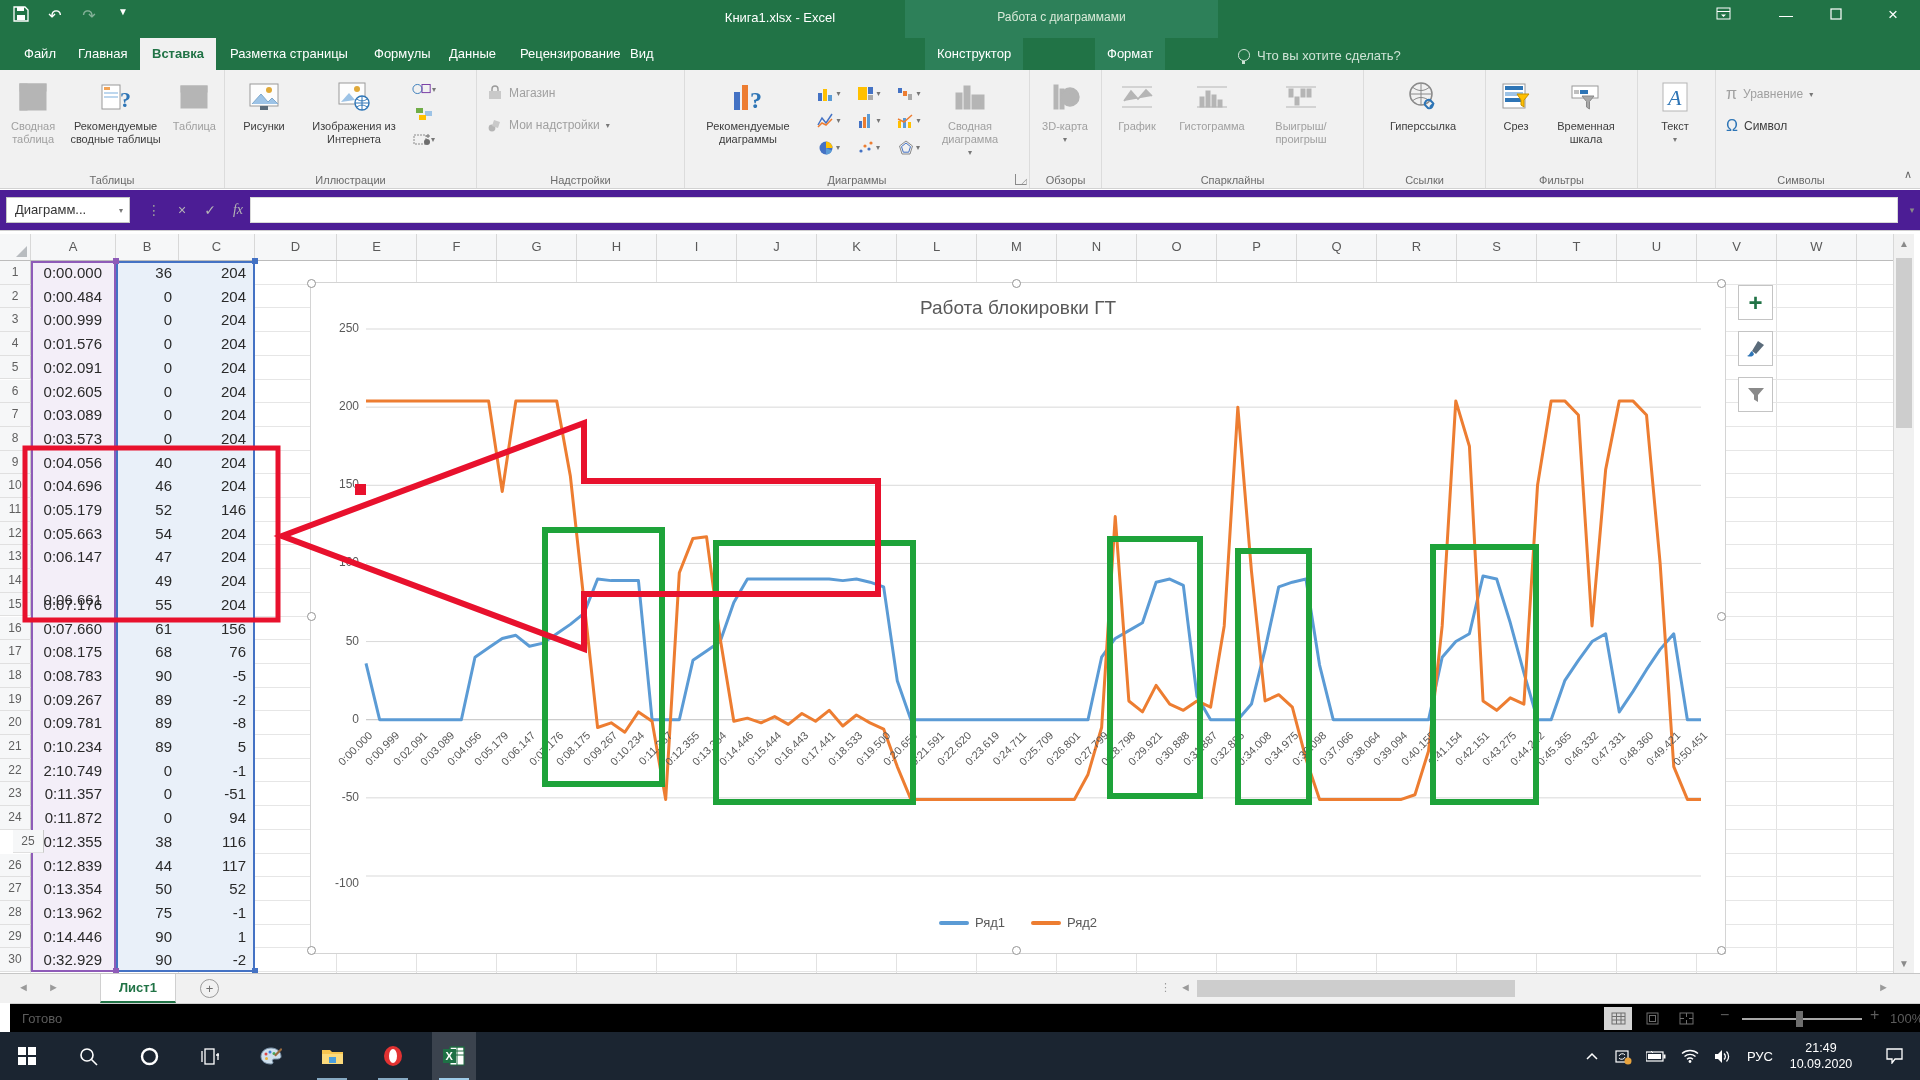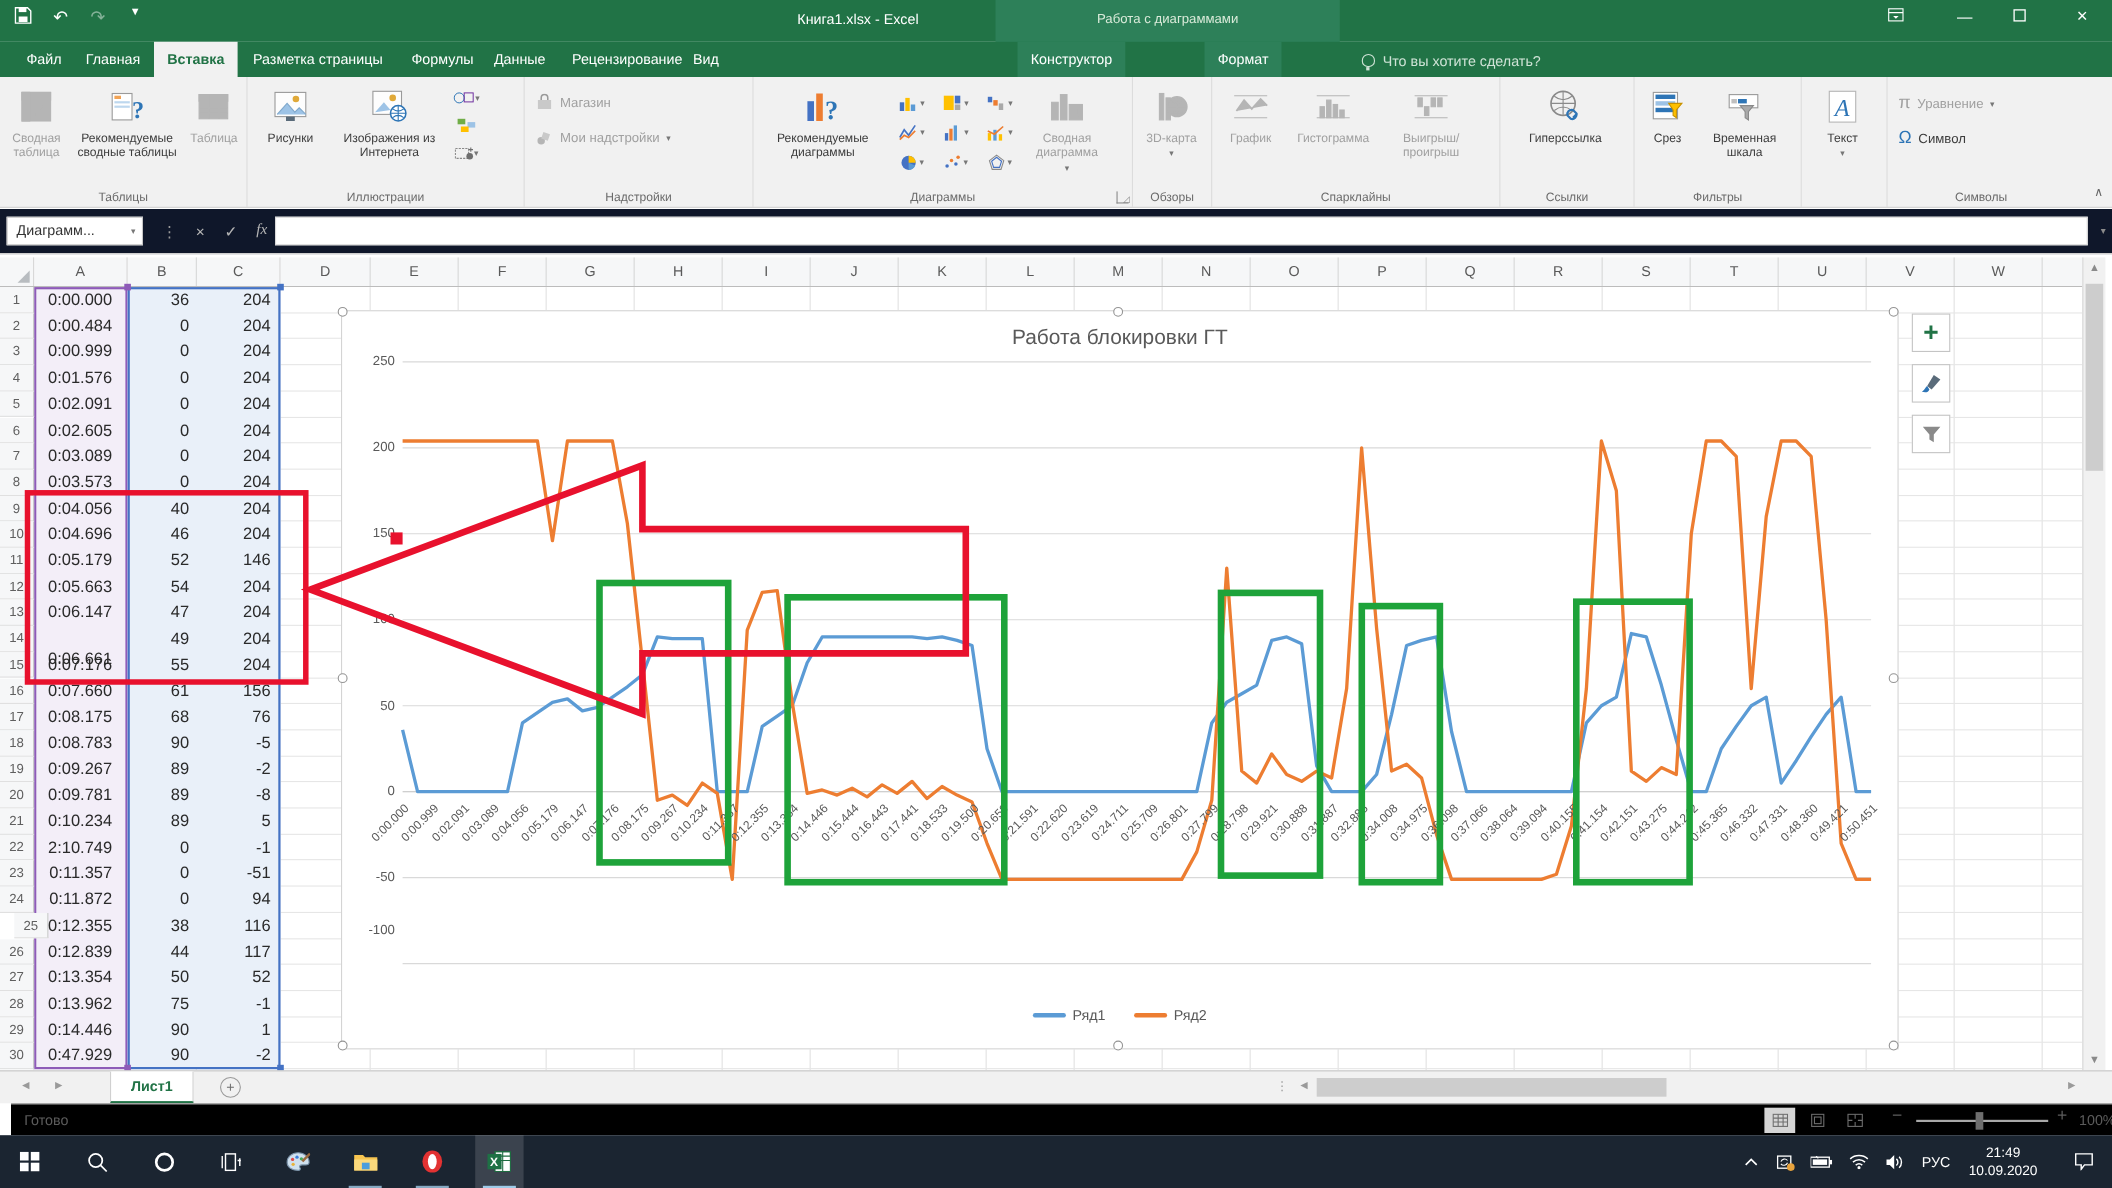--- a/index.html
+++ b/index.html
@@ -37,21 +37,21 @@
   .hrow { display:flex; align-items:center; gap:6px; font-size:12px; color:#3d3d3d; padding:3px 6px; white-space:nowrap; }
   .hrow.dis { color:#a0a0a0; }
   .chartgrid { display:grid; grid-template-columns:repeat(3,40px); grid-auto-rows:27px; padding:6px 2px; }
   .cg { display:flex; align-items:center; justify-content:center; gap:2px; }
   .drop { font-size:8px; color:#777; }
   .dlg { position:absolute; right:3px; bottom:3px; width:11px; height:11px; border-left:1px solid #8a8a8a; border-bottom:1px solid #8a8a8a; }
   .dlg:after { content:"◿"; position:absolute; right:-1px; bottom:-2px; font-size:8px; color:#8a8a8a; }
   #ribbon-collapse { position:absolute; right:8px; top:168px; color:#666; font-size:11px; }
 
   
-  #fbar { position:absolute; left:0; top:190px; width:1920px; height:41px; background:#0f172a; border-bottom:1px solid #cfcfcf; }
+  #fbar { position:absolute; left:0; top:190px; width:1920px; height:41px; background:#4c1d95; border-bottom:1px solid #cfcfcf; }
   #namebox { position:absolute; left:6px; top:7px; width:124px; height:26px; background:#fff; border:1px solid #c6c6c6; font-size:13px; color:#333; line-height:24px; padding-left:8px; }
   #namebox .drop { position:absolute; right:6px; top:1px; line-height:24px; }
   .fbtn { position:absolute; top:7px; width:28px; height:26px; text-align:center; line-height:26px; color:#b5b5b5; font-size:14px; }
   #fxfield { position:absolute; left:250px; top:7px; width:1648px; height:26px; background:#fff; border:1px solid #d8d8d8; }
 
   
   #colheads { position:absolute; left:0; top:234px; width:1893px; height:27px; background:#f6f7f8; border-bottom:1px solid #bcbcbc; }
   .chd { position:absolute; top:0; height:26px; text-align:center; line-height:26px; font-size:13px; color:#5a5a5a; border-right:1px solid #d8d8d8; }
   #corner { position:absolute; left:0; top:0; width:31px; height:26px; border-right:1px solid #d8d8d8; }
   #corner:after { content:""; position:absolute; right:3px; bottom:3px; border-left:11px solid transparent; border-bottom:11px solid #b8bcc0; }
@@ -706,21 +706,21 @@
     <div class="cell" style="left: 179px; top: 617.2px; width: 67px; height: 23.7px; line-height: 22.7px;">52</div>
     <div class="rownum" style="top: 639.9px; height: 23.7px; line-height: 23.7px;">28</div>
     <div class="cell" style="left: 31px; top: 640.9px; width: 71px; height: 23.7px; line-height: 22.7px;">0:13.962</div>
     <div class="cell" style="left: 116px; top: 640.9px; width: 56px; height: 23.7px; line-height: 22.7px;">75</div>
     <div class="cell" style="left: 179px; top: 640.9px; width: 67px; height: 23.7px; line-height: 22.7px;">-1</div>
     <div class="rownum" style="top: 663.6px; height: 23.7px; line-height: 23.7px;">29</div>
     <div class="cell" style="left: 31px; top: 664.6px; width: 71px; height: 23.7px; line-height: 22.7px;">0:14.446</div>
     <div class="cell" style="left: 116px; top: 664.6px; width: 56px; height: 23.7px; line-height: 22.7px;">90</div>
     <div class="cell" style="left: 179px; top: 664.6px; width: 67px; height: 23.7px; line-height: 22.7px;">1</div>
     <div class="rownum" style="top: 687.3px; height: 23.7px; line-height: 23.7px;">30</div>
-    <div class="cell" style="left: 31px; top: 688.3px; width: 71px; height: 23.7px; line-height: 22.7px;">0:47.929</div>
+    <div class="cell" style="left: 31px; top: 688.3px; width: 71px; height: 23.7px; line-height: 22.7px;">0:32.929</div>
     <div class="cell" style="left: 116px; top: 688.3px; width: 56px; height: 23.7px; line-height: 22.7px;">90</div>
     <div class="cell" style="left: 179px; top: 688.3px; width: 67px; height: 23.7px; line-height: 22.7px;">-2</div>
   </div>
 
 <div id="chartbox">
   <div id="chart-title">Работа блокировки ГТ</div>
   <svg id="plot" width="1414" height="670" style="position:absolute;left:0;top:0">
       <line x1="55" x2="1390" y1="46" y2="46" stroke="#d9d9d9"></line>
       <line x1="55" x2="1390" y1="124.14285714285714" y2="124.14285714285714" stroke="#d9d9d9"></line>
       <line x1="55" x2="1390" y1="202.28571428571428" y2="202.28571428571428" stroke="#d9d9d9"></line>
@@ -785,21 +785,21 @@
       <div class="xlab" style="left: 1190px; top: 445.714px;">0:50.451</div>
     </div>
   <div id="ylabels">
       <div class="ylab" style="left: 4px; top: 38px;">250</div>
       <div class="ylab" style="left: 4px; top: 116.143px;">200</div>
       <div class="ylab" style="left: 4px; top: 194.286px;">150</div>
       <div class="ylab" style="left: 4px; top: 272.429px;">100</div>
       <div class="ylab" style="left: 4px; top: 350.571px;">50</div>
       <div class="ylab" style="left: 4px; top: 428.714px;">0</div>
       <div class="ylab" style="left: 4px; top: 506.857px;">-50</div>
-      <div class="ylab" style="left: 4px; top: 555px;">-100</div>
+      <div class="ylab" style="left: 4px; top: 593px;">-100</div>
     </div>
   <div id="legend">
       <span class="lg-item">
         <span class="lg-swatch" style="background: rgb(91, 155, 213);"></span>
         <span>Ряд1</span>
       </span>
       <span class="lg-item">
         <span class="lg-swatch" style="background: rgb(237, 125, 49);"></span>
         <span>Ряд2</span>
       </span>

